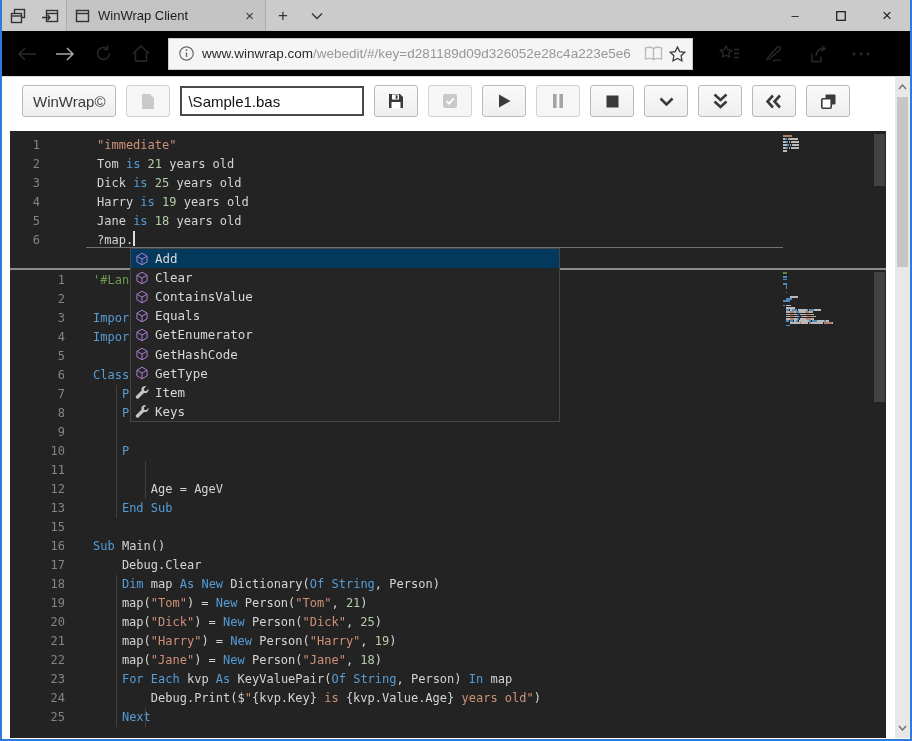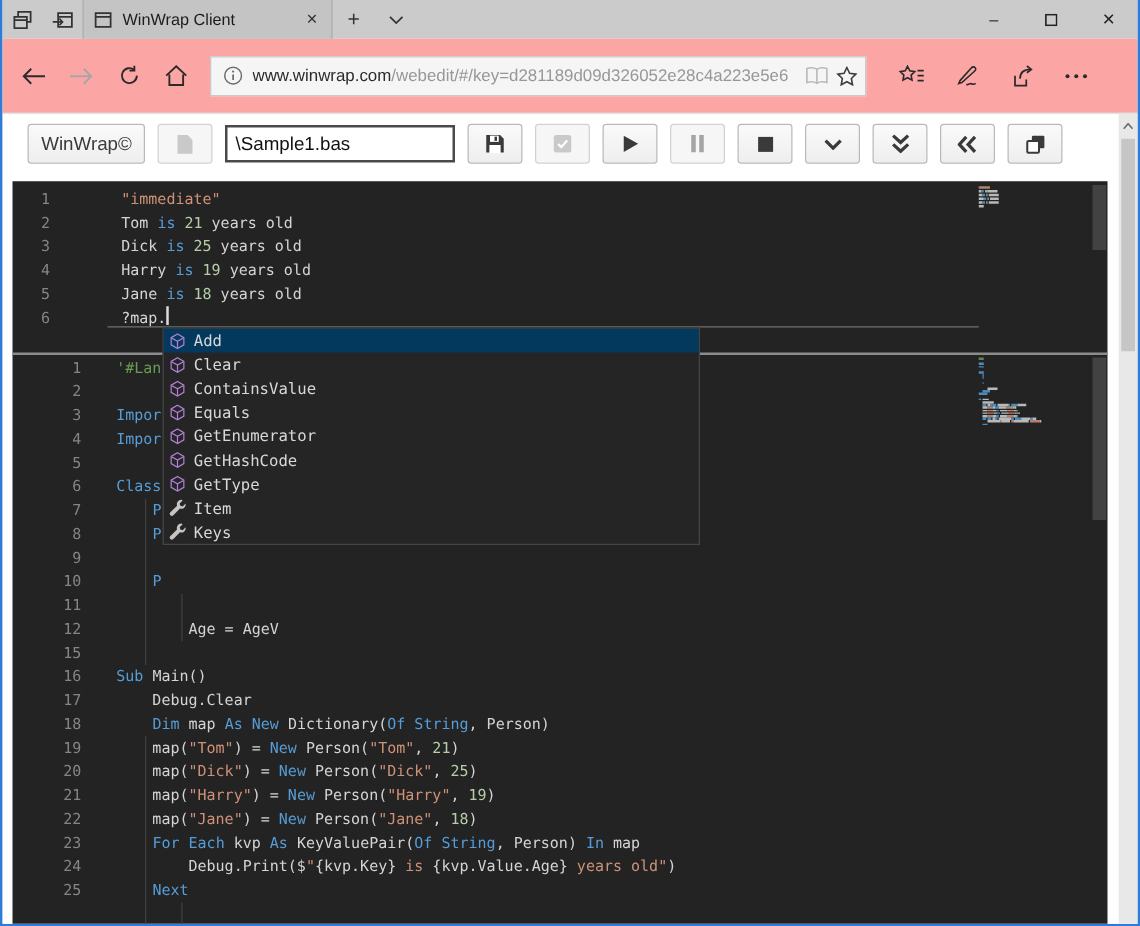--- a/index.html
+++ b/index.html
@@ -11,21 +11,21 @@
   .tb-iconbtn { width:32px; display:flex; align-items:center; justify-content:center; color:#333; }
   .tab { width:200px; display:flex; align-items:center; gap:8px; padding:0 8px; border-left:1px solid #adadad; border-right:1px solid #adadad; background:#c4c4c4; }
   .tab-title { font-size:13px; color:#1c1c1c; flex:1; white-space:nowrap; overflow:hidden; }
   .tab-close { color:#333; font-size:15px; padding:0 3px; }
   .newtab { width:34px; display:flex; align-items:center; justify-content:center; font-size:17px; color:#333; }
   .tabs-chev { width:34px; display:flex; align-items:center; justify-content:center; color:#333; }
   .tb-spacer { flex:1; }
   .winbtn { width:46px; display:flex; align-items:center; justify-content:center; color:#222; font-size:13px; }
 
   
-  .addrbar { height:60px; background:#fca5a5; border-bottom:1px solid #dcdcdc; display:flex; align-items:center; }
+  .addrbar { height:46px; background:#000000; border-bottom:1px solid #dcdcdc; display:flex; align-items:center; }
   .navbtn { width:38px; display:flex; align-items:center; justify-content:center; }
   .urlbox { margin-left:8px; width:525px; height:32px; background:#f5f5f5; border:1px solid #c9c9c9; display:flex; align-items:center; padding:0 6px 0 10px; }
   .url-text { flex:1; font-size:13.5px; white-space:nowrap; overflow:hidden; color:#2b2b2b; }
   .url-path { color:#979797; }
   .urlbox .boxicon { margin-left:6px; }
   .addr-right { display:flex; align-items:center; margin-left:26px; gap:24px; }
 
   
   .page { position:relative; height:661px; background:#fff; }
   .apptoolbar { position:absolute; top:8px; left:20px; display:flex; gap:10px; }
@@ -341,20 +341,21 @@
           <div class="row"><span class="ln">3</span><span class="code"><span style="color: rgb(86, 156, 214);">Impor</span></span></div>
           <div class="row"><span class="ln">4</span><span class="code"><span style="color: rgb(86, 156, 214);">Impor</span></span></div>
           <div class="row"><span class="ln">5</span><span class="code"></span></div>
           <div class="row"><span class="ln">6</span><span class="code"><span style="color: rgb(86, 156, 214);">Class</span></span></div>
           <div class="row"><span class="ln">7</span><span class="code"><span style="color: rgb(212, 212, 212);">    </span><span style="color: rgb(86, 156, 214);">P</span></span></div>
           <div class="row"><span class="ln">8</span><span class="code"><span style="color: rgb(212, 212, 212);">    </span><span style="color: rgb(86, 156, 214);">P</span></span></div>
           <div class="row"><span class="ln">9</span><span class="code"></span></div>
           <div class="row"><span class="ln">10</span><span class="code"><span style="color: rgb(212, 212, 212);">    </span><span style="color: rgb(86, 156, 214);">P</span></span></div>
           <div class="row"><span class="ln">11</span><span class="code"></span></div>
           <div class="row"><span class="ln">12</span><span class="code"><span style="color: rgb(212, 212, 212);">        Age = AgeV</span></span></div>
+          <div class="row"><span class="ln">13</span><span class="code"><span style="color: rgb(212, 212, 212);">    </span><span style="color: rgb(86, 156, 214);">End Sub</span></span></div>
           <div class="row"><span class="ln">15</span><span class="code"></span></div>
           <div class="row"><span class="ln">16</span><span class="code"><span style="color: rgb(86, 156, 214);">Sub</span><span style="color: rgb(212, 212, 212);"> Main()</span></span></div>
           <div class="row"><span class="ln">17</span><span class="code"><span style="color: rgb(212, 212, 212);">    Debug.Clear</span></span></div>
           <div class="row"><span class="ln">18</span><span class="code"><span style="color: rgb(212, 212, 212);">    </span><span style="color: rgb(86, 156, 214);">Dim</span><span style="color: rgb(212, 212, 212);"> map </span><span style="color: rgb(86, 156, 214);">As</span><span style="color: rgb(212, 212, 212);"> </span><span style="color: rgb(86, 156, 214);">New</span><span style="color: rgb(212, 212, 212);"> Dictionary(</span><span style="color: rgb(86, 156, 214);">Of</span><span style="color: rgb(212, 212, 212);"> </span><span style="color: rgb(86, 156, 214);">String</span><span style="color: rgb(212, 212, 212);">, Person)</span></span></div>
           <div class="row"><span class="ln">19</span><span class="code"><span style="color: rgb(212, 212, 212);">    map(</span><span style="color: rgb(206, 145, 120);">"Tom"</span><span style="color: rgb(212, 212, 212);">) = </span><span style="color: rgb(86, 156, 214);">New</span><span style="color: rgb(212, 212, 212);"> Person(</span><span style="color: rgb(206, 145, 120);">"Tom"</span><span style="color: rgb(212, 212, 212);">, </span><span style="color: rgb(181, 206, 168);">21</span><span style="color: rgb(212, 212, 212);">)</span></span></div>
           <div class="row"><span class="ln">20</span><span class="code"><span style="color: rgb(212, 212, 212);">    map(</span><span style="color: rgb(206, 145, 120);">"Dick"</span><span style="color: rgb(212, 212, 212);">) = </span><span style="color: rgb(86, 156, 214);">New</span><span style="color: rgb(212, 212, 212);"> Person(</span><span style="color: rgb(206, 145, 120);">"Dick"</span><span style="color: rgb(212, 212, 212);">, </span><span style="color: rgb(181, 206, 168);">25</span><span style="color: rgb(212, 212, 212);">)</span></span></div>
           <div class="row"><span class="ln">21</span><span class="code"><span style="color: rgb(212, 212, 212);">    map(</span><span style="color: rgb(206, 145, 120);">"Harry"</span><span style="color: rgb(212, 212, 212);">) = </span><span style="color: rgb(86, 156, 214);">New</span><span style="color: rgb(212, 212, 212);"> Person(</span><span style="color: rgb(206, 145, 120);">"Harry"</span><span style="color: rgb(212, 212, 212);">, </span><span style="color: rgb(181, 206, 168);">19</span><span style="color: rgb(212, 212, 212);">)</span></span></div>
           <div class="row"><span class="ln">22</span><span class="code"><span style="color: rgb(212, 212, 212);">    map(</span><span style="color: rgb(206, 145, 120);">"Jane"</span><span style="color: rgb(212, 212, 212);">) = </span><span style="color: rgb(86, 156, 214);">New</span><span style="color: rgb(212, 212, 212);"> Person(</span><span style="color: rgb(206, 145, 120);">"Jane"</span><span style="color: rgb(212, 212, 212);">, </span><span style="color: rgb(181, 206, 168);">18</span><span style="color: rgb(212, 212, 212);">)</span></span></div>
           <div class="row"><span class="ln">23</span><span class="code"><span style="color: rgb(212, 212, 212);">    </span><span style="color: rgb(86, 156, 214);">For</span><span style="color: rgb(212, 212, 212);"> </span><span style="color: rgb(86, 156, 214);">Each</span><span style="color: rgb(212, 212, 212);"> kvp </span><span style="color: rgb(86, 156, 214);">As</span><span style="color: rgb(212, 212, 212);"> KeyValuePair(</span><span style="color: rgb(86, 156, 214);">Of</span><span style="color: rgb(212, 212, 212);"> </span><span style="color: rgb(86, 156, 214);">String</span><span style="color: rgb(212, 212, 212);">, Person) </span><span style="color: rgb(86, 156, 214);">In</span><span style="color: rgb(212, 212, 212);"> map</span></span></div>
           <div class="row"><span class="ln">24</span><span class="code"><span style="color: rgb(212, 212, 212);">        Debug.Print($</span><span style="color: rgb(206, 145, 120);">"</span><span style="color: rgb(212, 212, 212);">{kvp.Key}</span><span style="color: rgb(206, 145, 120);"> is </span><span style="color: rgb(212, 212, 212);">{kvp.Value.Age}</span><span style="color: rgb(206, 145, 120);"> years old"</span><span style="color: rgb(212, 212, 212);">)</span></span></div>

